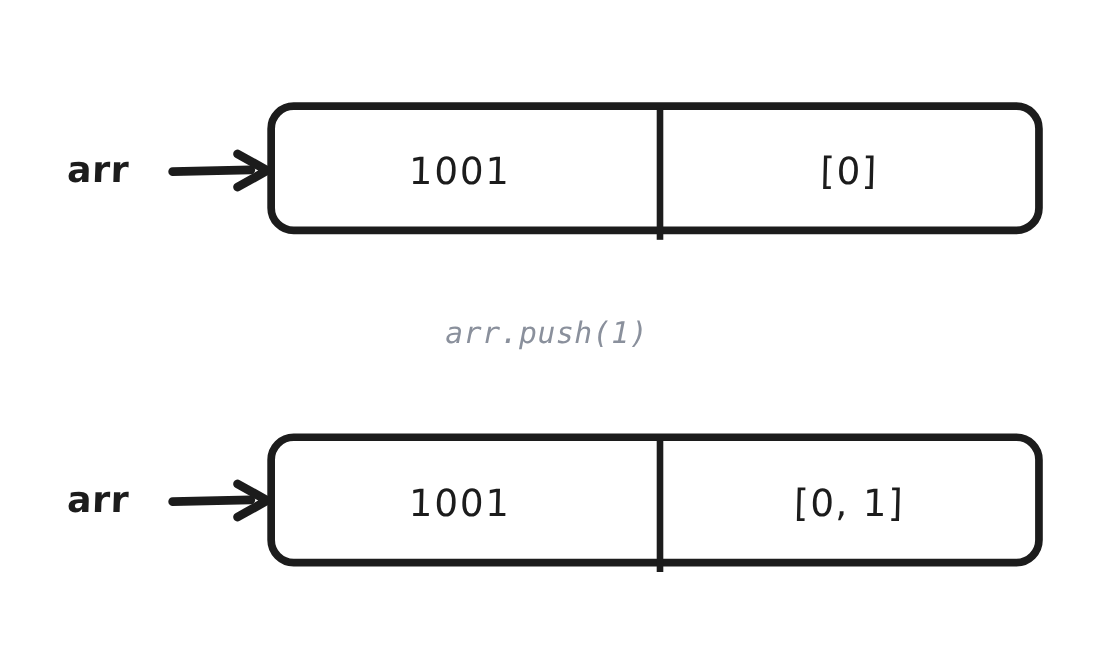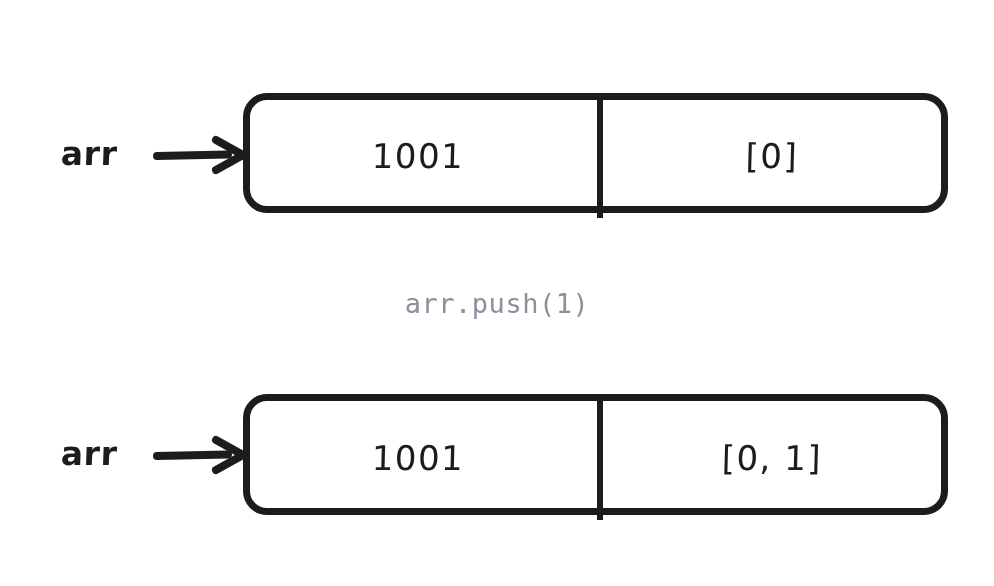--- a/index.html
+++ b/index.html
@@ -66,20 +66,21 @@
 
   
   .op-caption {
     position: absolute;
     color: #8a909c;
     font-family: "DejaVu Sans Mono", monospace;
     font-size: 27px;
     letter-spacing: 0.5px;
     white-space: nowrap;
     text-align: center;
+    font-style: italic;
   }
 
   .arrow-svg {
     position: absolute;
     overflow: visible;
   }
 </style>
 </head>
 <body>
 

